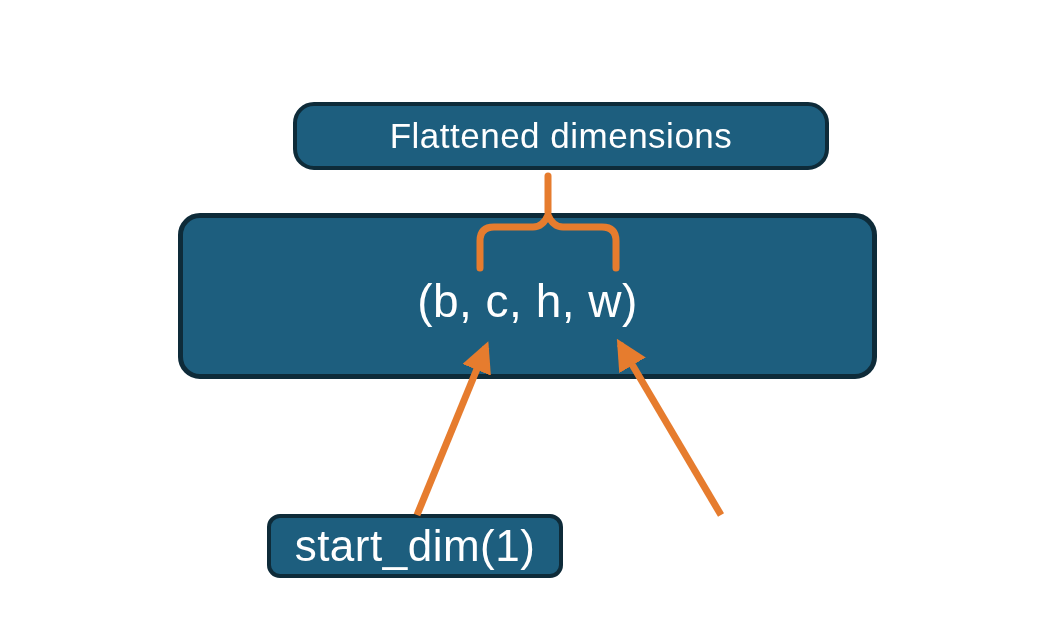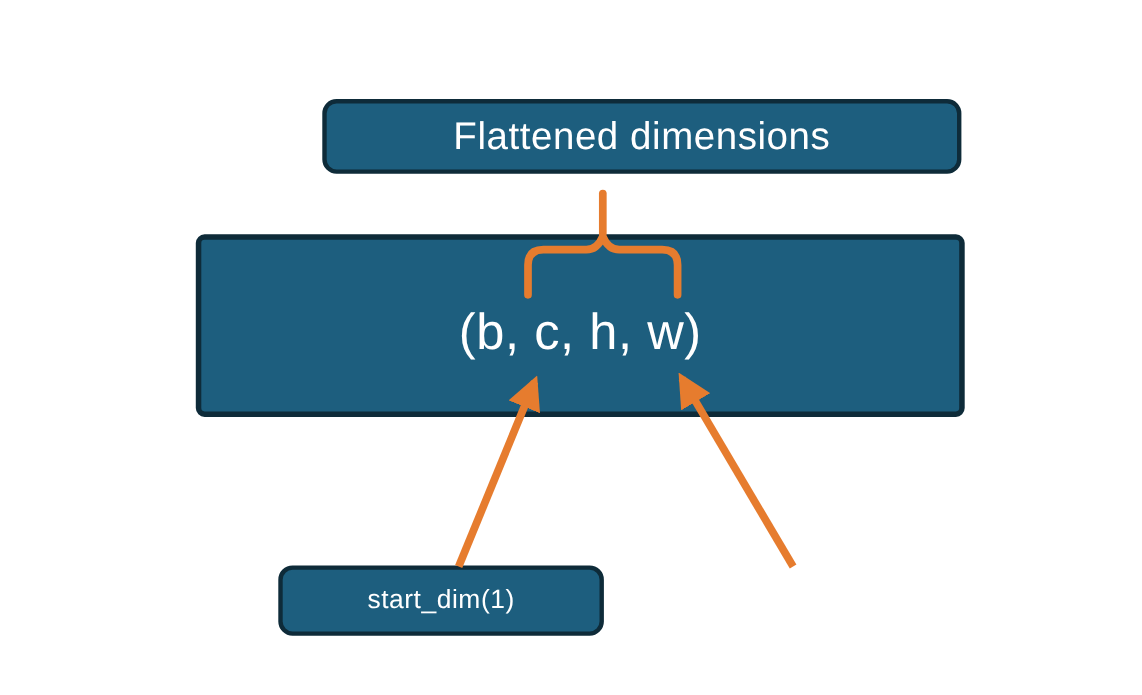--- a/index.html
+++ b/index.html
@@ -23,43 +23,44 @@
     border-radius: 13px;
     display: flex;
     align-items: center;
     justify-content: center;
     color: #ffffff;
     letter-spacing: 0.5px;
     white-space: nowrap;
   }
   .node-top {
     left: 293px;
-    top: 90px;
-    width: 581px;
+    top: 102px;
+    width: 536px;
     height: 68px;
     font-size: 35px;
+    border-radius: 21px;
   }
   .node-main {
     left: 178px;
     top: 213px;
     width: 699px;
     height: 166px;
     border-width: 5px;
-    border-radius: 8px;
+    border-radius: 22px;
     font-size: 46px;
   }
   .node-main .label {
     margin-top: 10px; 
   }
   .node-start {
-    left: 253px;
+    left: 267px;
     top: 514px;
     width: 296px;
     height: 64px;
-    font-size: 24px;
+    font-size: 44px;
   }
   .node-end {
     left: 582px;
     top: 514px;
     width: 295px;
     height: 64px;
     font-size: 32px;
   }
   svg.overlay {
     position: absolute;

